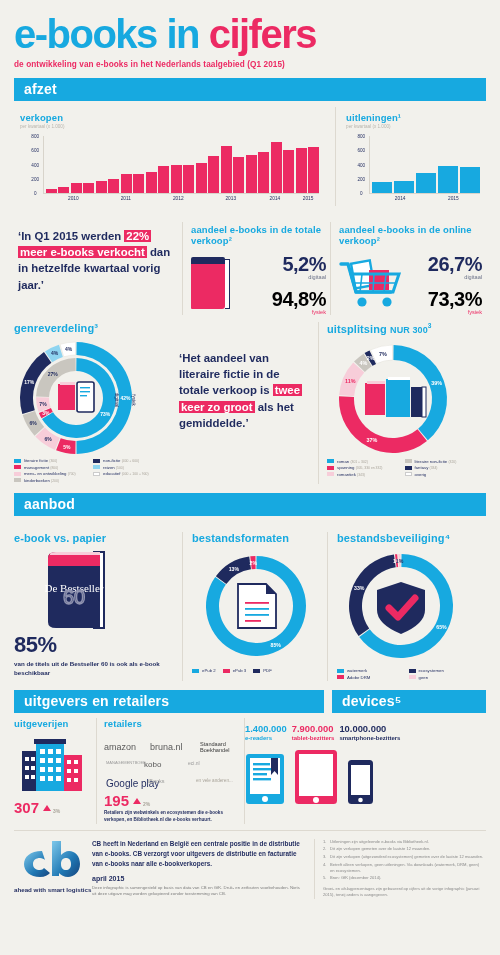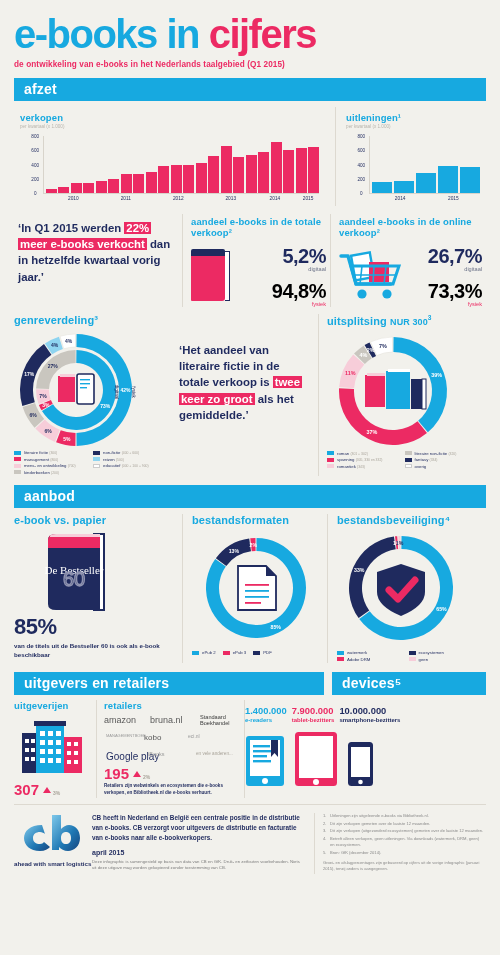--- a/index.html
+++ b/index.html
@@ -40,21 +40,21 @@
   .ytick { position: absolute; right: 3px; font-size: 4.6px; color: #1f2a5e; transform: translateY(-50%); }
   .bars { position: absolute; left: 23px; right: 0; top: 0; bottom: 11px;
           display: flex; align-items: flex-end; gap: 1.5px; border-left: 1px solid #d8d4cb; padding-left:2px;}
   .bar { flex: 1; background: #ec2a63; }
   .bar.blue { background: #17a9e0; }
   .xaxis { position: absolute; left: 23px; right: 0; bottom: 0; height: 11px; border-top: 1px solid #d8d4cb; }
   .xlab { position: absolute; font-size: 4.8px; color: #1f2a5e; top: 2px; transform: translateX(-50%); }
   .zero { position: absolute; left: 14px; bottom: 8px; font-size: 4.6px; }
 
   
-  .row2 { display: flex; margin-top: 8px; }
+  .row2 { display: flex; margin-top: 16px; }
   .quote-box { width: 168px; padding: 6px 8px 0 4px; }
   .quote { font-size: 11.4px; font-weight: bold; line-height: 1.42; color: #1f2a5e; }
   .hl { background: #ec2a63; color: #fff; padding: 0 2px; box-decoration-break: clone; -webkit-box-decoration-break: clone;}
   .share-box { width: 148px; border-left: 1px solid #ddd9d0; padding: 2px 4px 0 8px; }
   .share-inner { display: flex; align-items: center; margin-top: 7px; }
   .pct-wrap { margin-left: auto; text-align: right; }
   .pct-big { font-size: 20px; font-weight: bold; color: #1f2a5e; letter-spacing: -.5px; }
   .pct-lbl { font-size: 5.6px; color: #6b7288; margin-top: -2px; }
   .pct-big.pink { color: #000000; margin-top: 8px; }
   .pct-lbl.pink { color: #ec2a63; }
@@ -77,40 +77,40 @@
   .donut-wrap { position: relative; width: 150px; height: 118px; margin-top: 4px; }
   .donut-svg { position: absolute; left: 0; top: 0; }
   .legend { margin-top: 2px; display: flex; flex-wrap: wrap; }
   .legend .lcol { width: 50%; }
   .litem { display: flex; align-items: center; margin-bottom: 1.5px; }
   .swatch { width: 7px; height: 4px; margin-right: 3px; flex: none; }
   .ltext { font-size: 4.3px; color: #1f2a5e; white-space: nowrap; }
   .ltext .nur { color: #a9a49a; font-size: 3.4px; }
 
   
-  .row4 { display: flex; margin-top: 6px; }
+  .row4 { display: flex; margin-top: 16px; }
   .ab-col { padding-right: 6px; }
   .ab-col.c1 { width: 168px; }
   .ab-col.c2 { width: 145px; border-left: 1px solid #ddd9d0; padding-left: 9px; }
   .ab-col.c3 { width: 159px; border-left: 1px solid #ddd9d0; padding-left: 9px; }
   .bigpct { font-size: 22px; font-weight: bold; color: #1f2a5e; letter-spacing: -.5px; }
   .smalltxt { font-size: 6.2px; font-weight: bold; color: #1f2a5e; line-height: 1.45; margin-top: 2px;}
 
   
   .row5 { display: flex; margin-top: 5px; }
   .ug-col { padding-right: 4px; }
   .ug-col.c1 { width: 80px; }
   .ug-col.c2 { width: 82px; }
   .ug-col.c3 { width: 148px; border-left: 1px solid #ddd9d0; padding-left: 7px; }
   .statnum { font-size: 15px; font-weight: bold; color: #1f2a5e; display: flex; align-items: baseline; }
   .statnum.pink { color: #ec2a63; }
   .tri { width: 0; height: 0; border-left: 4px solid transparent; border-right: 4px solid transparent;
          border-bottom: 6px solid #ec2a63; margin: 0 2px 0 4px; align-self: center;}
   .deltaTxt { font-size: 5px; color: #a9a49a; }
-  .retail-logos { margin-top: 0; position: relative; height: 58px; }
+  .retail-logos { margin-top: 9px; position: relative; height: 58px; }
   .logo { position: absolute; font-size: 7px; color: #6a6a6a; }
 
   
   .dev-head { display: flex; gap: 5px; margin-top: 5px; }
   .dev-num { font-size: 9.4px; font-weight: bold; }
   .dev-num.blue { color: #17a9e0; }
   .dev-num.pink { color: #ec2a63; }
   .dev-num.navy { color: #1f2a5e; }
   .dev-lbl { font-size: 6px; font-weight: bold; margin-top: 1px; line-height: 1.2;}
   .dev-icons { display: flex; align-items: flex-end; gap: 9px; margin-top: 7px; }

